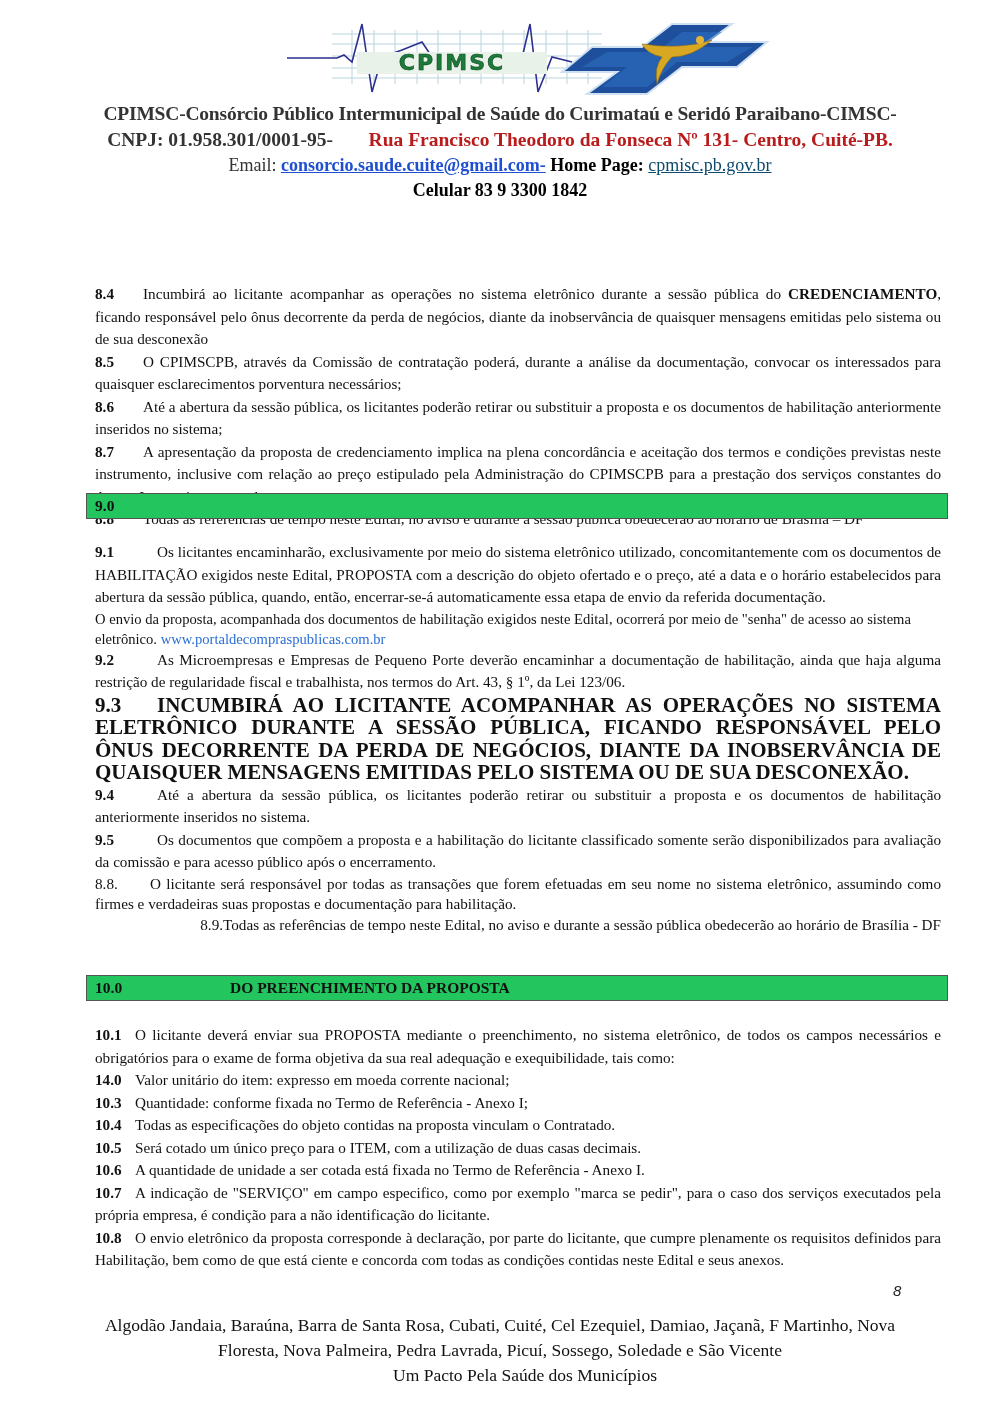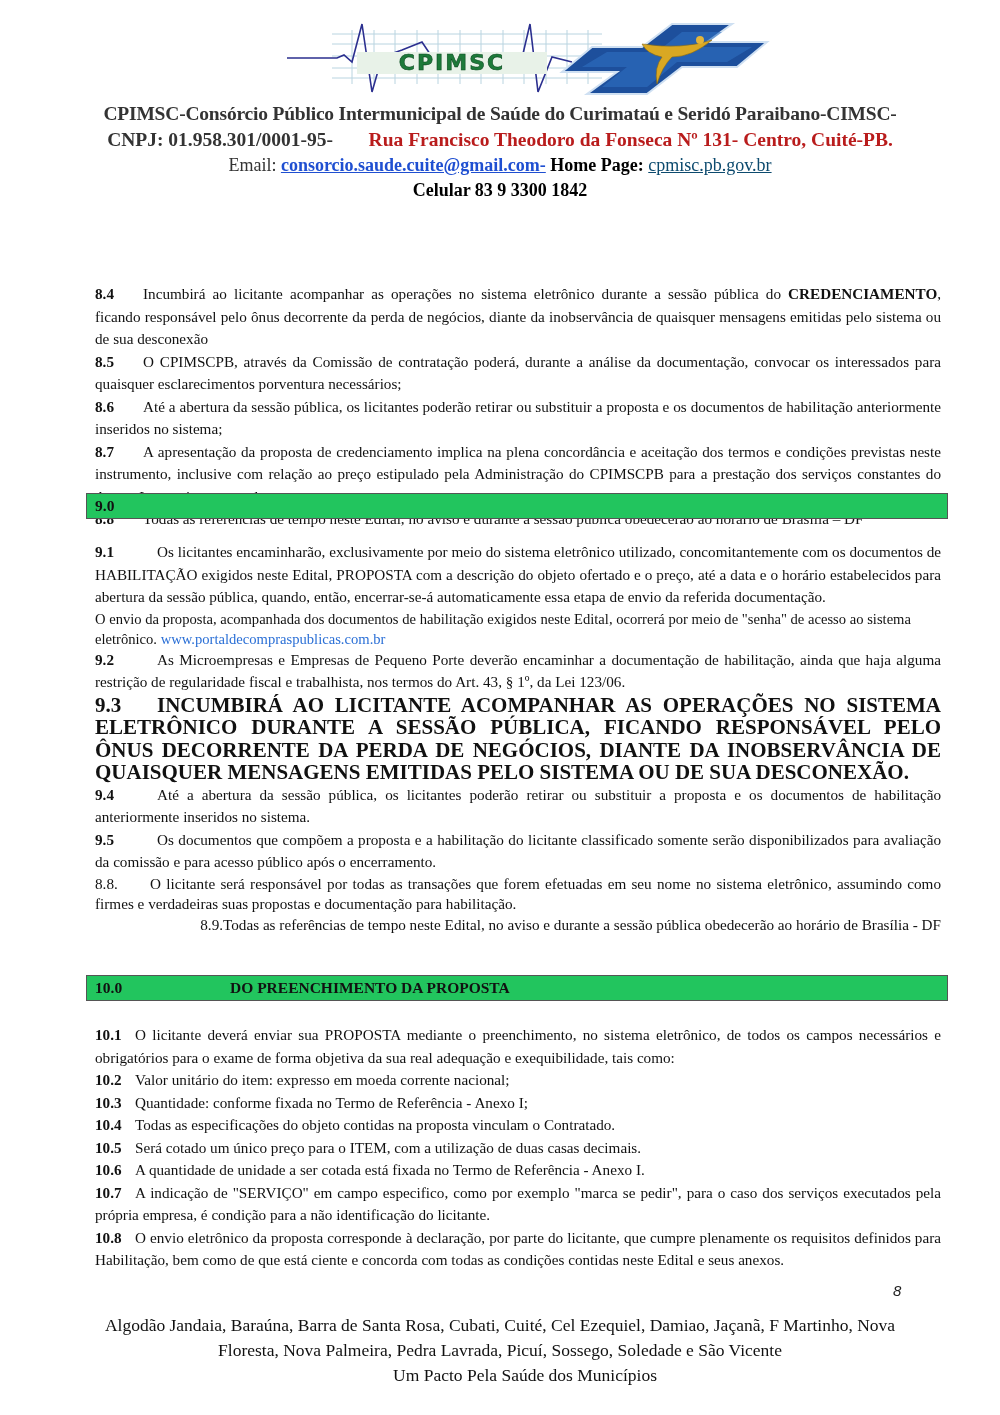--- a/index.html
+++ b/index.html
@@ -100,21 +100,21 @@
   <p class="p" style="text-align:right;white-space:nowrap;line-height:22px;"><span class="num plain">8.9.</span><span>Todas as referências de tempo neste Edital, no aviso e durante a sessão pública obedecerão ao horário de Brasília - DF</span></p>
 </div>
 
 <div class="section" style="top:975px;">
   <span class="sn">10.0</span>
   <span style="position:absolute;left:143px;">DO PREENCHIMENTO DA PROPOSTA</span>
 </div>
 
 <div class="body" style="top:1024px;">
   <p class="p"><span class="num w40">10.1</span><span>O licitante deverá enviar sua PROPOSTA mediante o preenchimento, no sistema eletrônico, de todos os campos necessários e obrigatórios para o exame de forma objetiva da sua real adequação e exequibilidade, tais como:</span></p>
-  <p class="p"><span class="num w40">10.2</span><span>Valor unitário do item: expresso em moeda corrente nacional;</span></p>
+  <p class="p"><span class="num w40">14.0</span><span>Valor unitário do item: expresso em moeda corrente nacional;</span></p>
   <p class="p"><span class="num w40">10.3</span><span>Quantidade: conforme fixada no Termo de Referência - Anexo I;</span></p>
   <p class="p"><span class="num w40">10.4</span><span>Todas as especificações do objeto contidas na proposta vinculam o Contratado.</span></p>
   <p class="p"><span class="num w40">10.5</span><span>Será cotado um único preço para o ITEM, com a utilização de duas casas decimais.</span></p>
   <p class="p"><span class="num w40">10.6</span><span>A quantidade de unidade a ser cotada está fixada no Termo de Referência - Anexo I.</span></p>
   <p class="p"><span class="num w40">10.7</span><span>A indicação de "SERVIÇO" em campo especifico, como por exemplo "marca se pedir", para o caso dos serviços executados pela própria empresa, é condição para a não identificação do licitante.</span></p>
   <p class="p"><span class="num w40">10.8</span><span>O envio eletrônico da proposta corresponde à declaração, por parte do licitante, que cumpre plenamente os requisitos definidos para Habilitação, bem como de que está ciente e concorda com todas as condições contidas neste Edital e seus anexos.</span></p>
 </div>
 
 <div class="pageno">8</div>
 <div class="foot" style="top:1313px;">Algodão Jandaia, Baraúna, Barra de Santa Rosa, Cubati, Cuité, Cel Ezequiel, Damiao, Jaçanã, F Martinho, Nova</div>

